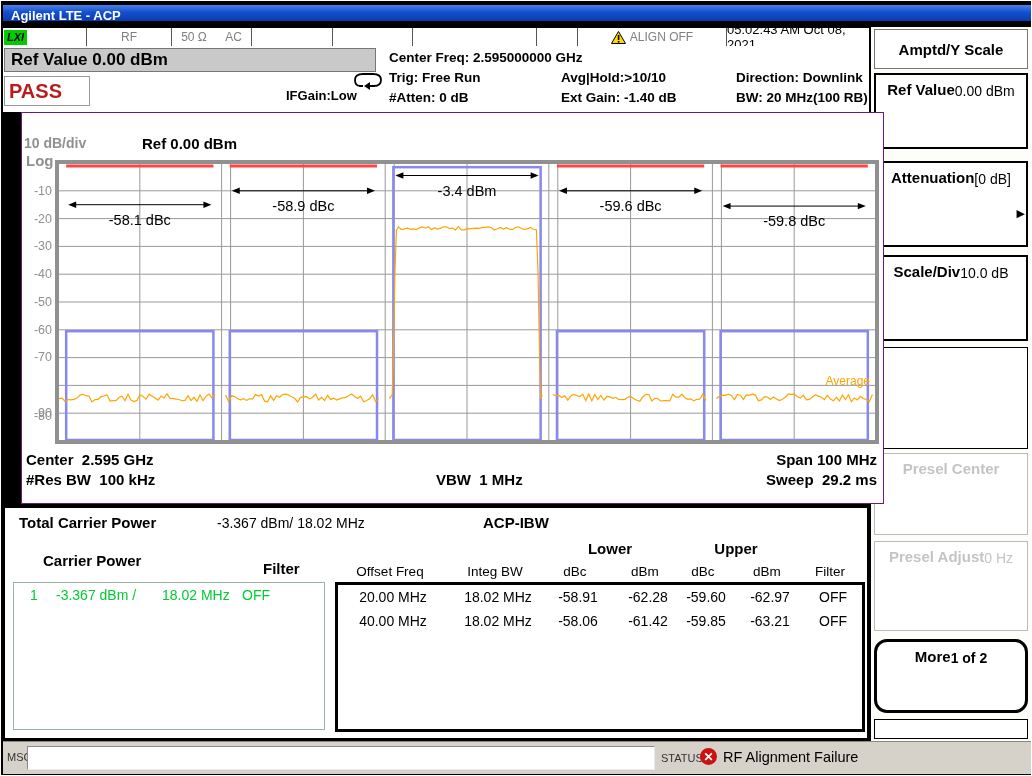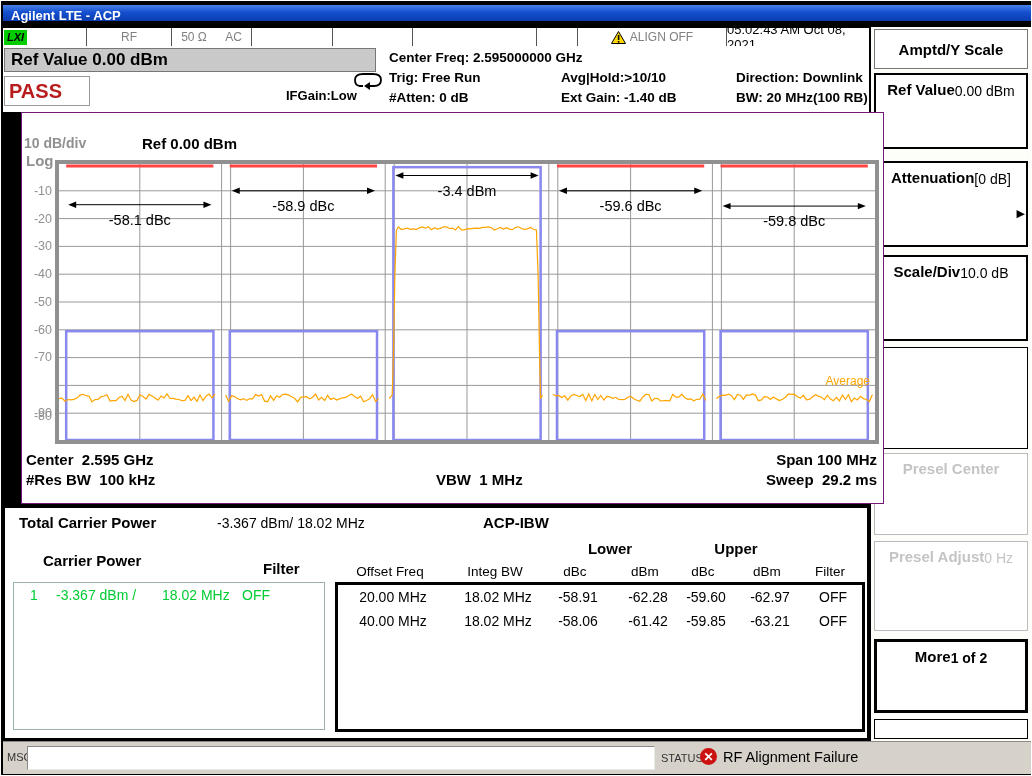--- a/index.html
+++ b/index.html
@@ -126,21 +126,21 @@
     <div class="softkey" style="top:320px;height:102px;border-width:1px;">
       <span class="lbl"></span>
     </div>
     <div class="softkey disabled" style="top:426px;height:82px;">
       <span class="lbl">Presel Center</span>
     </div>
     <div class="softkey disabled" style="top:514px;height:90px;">
       <span class="lbl">Presel Adjust</span>
       <span class="val">0 Hz</span>
     </div>
-    <div class="softkey selected" style="top:612px;height:74px;">
+    <div class="softkey selected" style="top:612px;height:74px;border-radius:13px;">
       <span class="lbl">More</span>
       <span class="val" style="font-weight:bold;">1 of 2</span>
     </div>
     <div class="softkey" style="top:692px;height:20px;border-width:1px;"></div>
   </div>
 
   <div class="abs graphpanel">
     <div class="abs gp-scale">10 dB/div</div>
     <div class="abs gp-log">Log</div>
     <div class="abs gp-ref">Ref 0.00 dBm</div>

